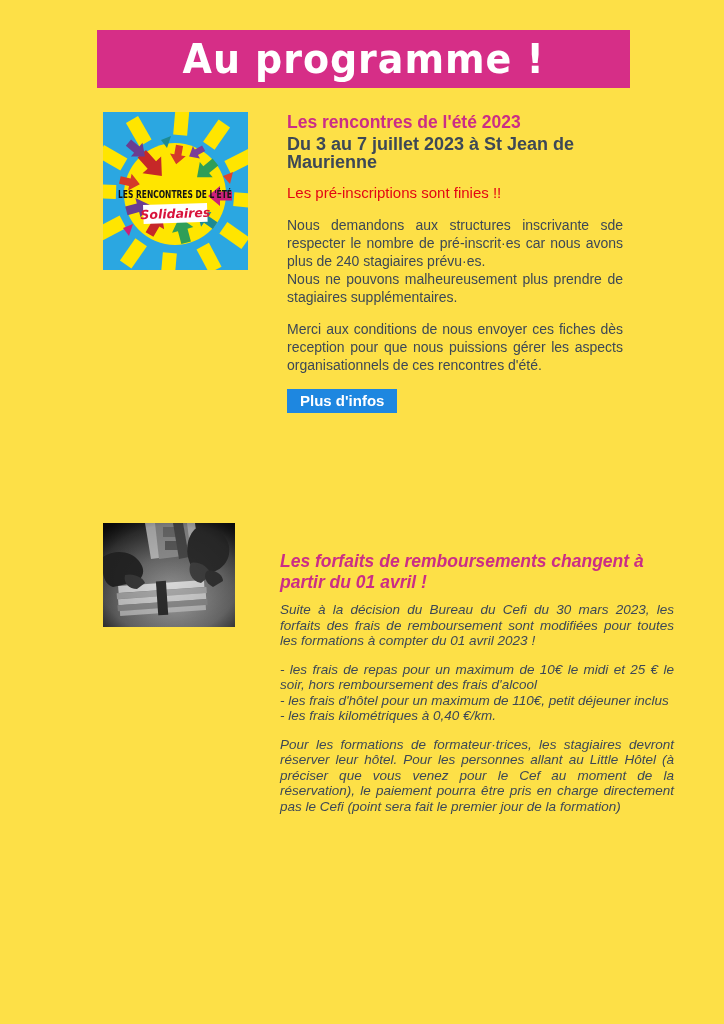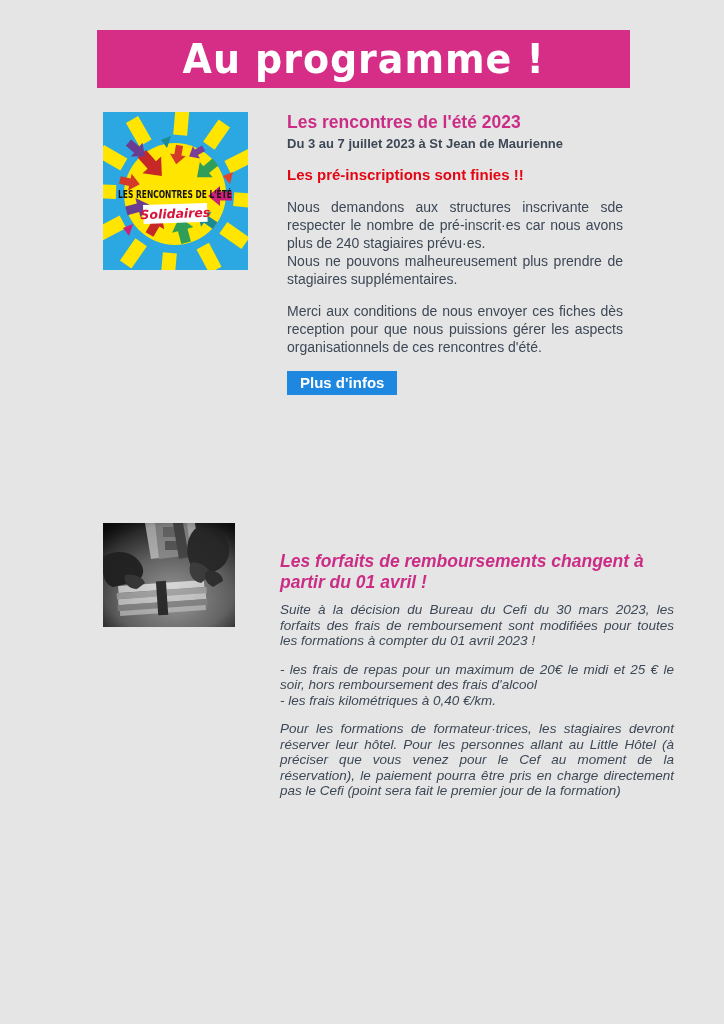--- a/index.html
+++ b/index.html
@@ -1,17 +1,17 @@
 <!DOCTYPE html>
 <html><head>
 <meta charset="utf-8">
 <style>
   html,body { margin:0; padding:0; background:#ffffff; }
   .page {
-    position:relative; width:724px; height:1024px; background:#e5e5e5;
+    position:relative; width:724px; height:1024px; background:#fde047;
     font-family:"Liberation Sans", sans-serif; overflow:hidden;
     color:#3d4856;
   }
 
   
   .banner {
     position:absolute; left:97px; width:533px; height:58px;
     background:#d62e87; display:flex; align-items:center; justify-content:center;
   }
   .banner .banner-text {
@@ -28,25 +28,25 @@
   
   .col { position:absolute; text-align:justify; }
   #col-summer { left:287px; top:112px; width:336px; font-size:14px; line-height:18px; }
   #col-tarifs { left:280px; top:551px; width:394px; font-size:13.5px; line-height:15.5px;font-style:italic; }
 
   h2.sec-heading {
     margin:0 0 2px 0; font-size:17.5px; line-height:21px; font-weight:bold;
     color:#cb2d86; text-align:left;
   }
   h3.sec-subheading {
-    margin:0 0 13px 0; font-size:13px; line-height:18px; font-weight:bold;
+    margin:0 0 13px 0; font-size:18px; line-height:18px; font-weight:bold;
     color:#3d4856; text-align:left;
   }
   p.alert {
-    margin:0 0 14px 0; font-size:15px; font-weight:bold; color:#e30613; text-align:left;
+    margin:0 0 14px 0; font-size:15px; font-weight:normal; color:#e30613; text-align:left;
   }
   #col-summer p.body  { margin:0 0 14px 0; }
   #col-summer p.body.nogap { margin:0; }
   #col-summer p.body.gap-after { margin:0 0 14px 0; }
   #col-tarifs h2.sec-heading { margin:0 0 9px 0; }
   #col-tarifs p.body { margin:0 0 13px 0; }
   #col-tarifs p.body.nogap { margin:0; }
   .bold { font-weight:bold; }
 
   .info-button {
@@ -157,18 +157,19 @@
 
     <path d="M92,6 C108,0 124,10 126,24 C128,38 118,48 106,50 L90,46 C82,34 82,16 92,6 Z" fill="#2d2d2d"></path>
     <path d="M88,40 C96,38 106,44 108,52 L98,60 C88,58 84,48 88,40 Z" fill="#404040"></path>
     <path d="M104,48 C112,46 120,52 120,58 L110,64 C102,60 100,52 104,48 Z" fill="#333333"></path>
     <rect width="132" height="104" fill="url(#mg-vignette)"></rect>
   </svg>
 
   <div class="col" id="col-tarifs">
     <h2 class="sec-heading">Les forfaits de remboursements changent à partir du 01 avril !</h2>
     <p class="body">Suite à la décision du Bureau du Cefi du 30 mars 2023, les forfaits des frais de remboursement sont modifiées pour toutes les formations à compter du 01 avril 2023 !</p>
-    <p class="body nogap">- les frais de repas pour un maximum de 20€ le midi et 25 € le soir, hors remboursement des frais d'alcool</p>
+    <p class="body nogap">- les frais de repas pour un maximum de 10€ le midi et 25 € le soir, hors remboursement des frais d'alcool</p>
+    <p class="body nogap">- les frais d'hôtel pour un maximum de 110€, petit déjeuner inclus</p>
     <p class="body">- les frais kilométriques à 0,40 €/km.</p>
     <p class="body nogap">Pour les formations de formateur·trices, les stagiaires devront réserver leur hôtel. Pour les personnes allant au Little Hôtel (à préciser que vous venez pour le Cef au moment de la réservation), le paiement pourra être pris en charge directement pas le Cefi (point sera fait le premier jour de la formation)</p>
   </div>
 
 </div>
 
 </body></html>

